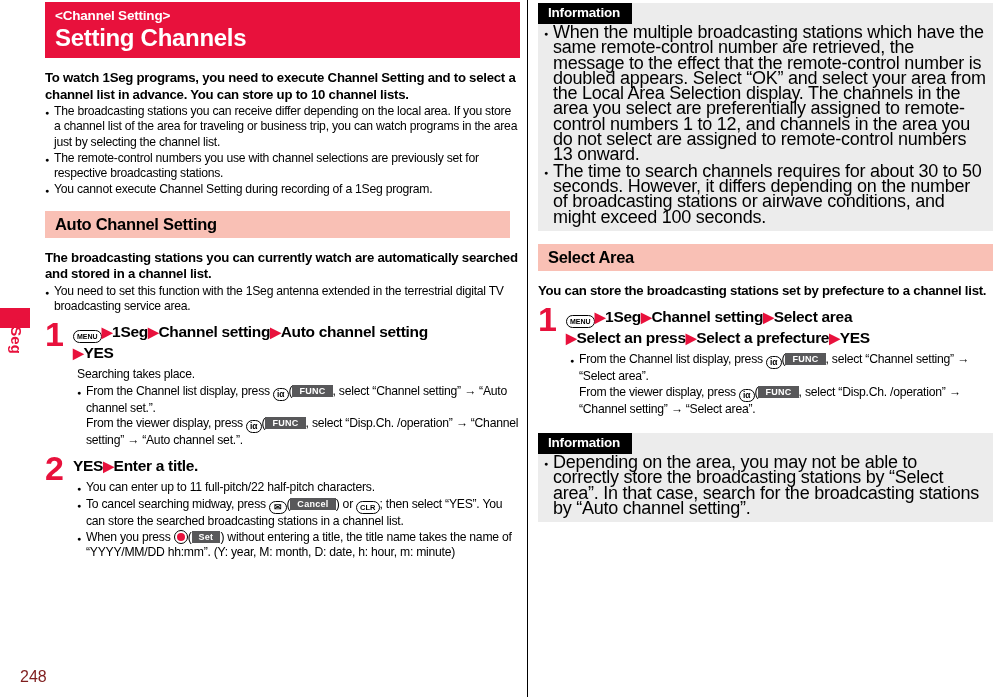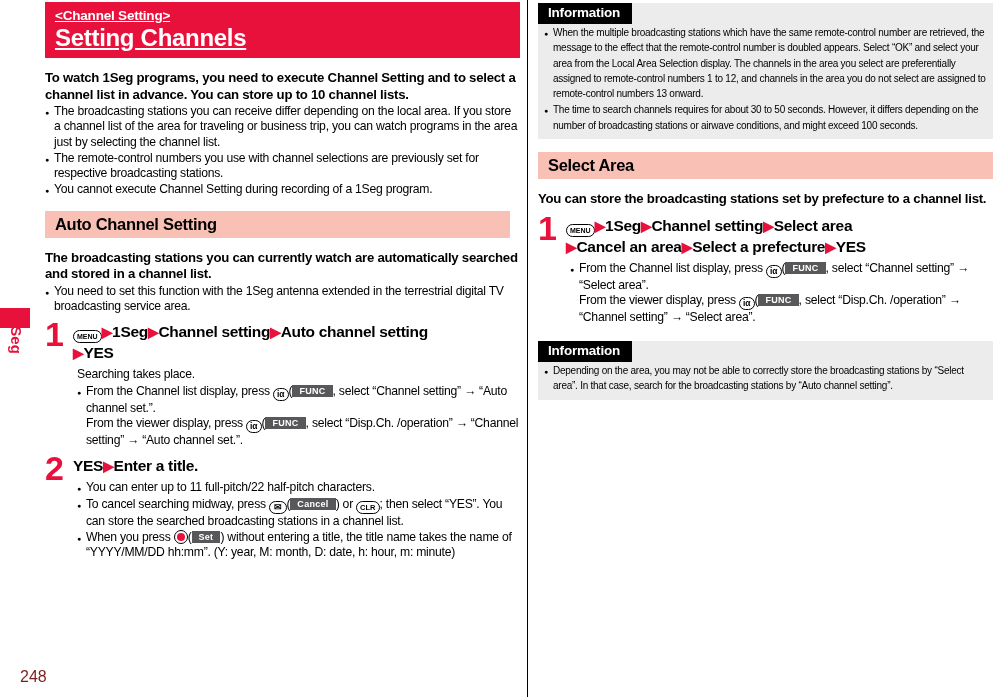--- a/index.html
+++ b/index.html
@@ -66,21 +66,20 @@
   #left-column  { left: 45px; width: 475px; }
   #right-column { left: 538px; width: 455px; }
 
   
   #title-banner {
     background: #e8113c;
     color: #ffffff;
     padding: 5px 10px 7px 10px;
     margin-top: 2px;
     width: 455px;
-    text-decoration: underline;
   }
   #title-banner .kicker {
     font-size: 13.5px;
     font-weight: bold;
     line-height: 17px;
     letter-spacing: -0.2px;
   }
   #title-banner .maintitle {
     font-size: 24px;
     font-weight: bold;
@@ -216,21 +215,21 @@
     color: #ffffff;
     font-size: 13.5px;
     font-weight: bold;
     line-height: 18px;
     padding: 1px 12px 2px 10px;
     letter-spacing: -0.2px;
   }
   .info-box .bullet {
     margin-left: 6px;
     margin-right: 6px;
-    font-size: 10px;
+    font-size: 18px;
     line-height: 15.3px;
   }
 </style>
 </head>
 <body>
 
 <div id="side-tab">
   <div id="side-tab-block"></div>
   <div id="side-tab-label">1Seg</div>
 </div>
@@ -298,21 +297,21 @@
   </div>
 
   <div class="section-header">Select Area</div>
 
   <div class="lead">You can store the broadcasting stations set by prefecture to a channel list.</div>
 
   <div class="step">
     <div class="step-num">1</div>
     <div class="step-head">
       <span class="key menu">MENU</span><span class="arrow">▶</span><span>1Seg</span><span class="arrow">▶</span><span>Channel setting</span><span class="arrow">▶</span><span>Select area</span>
-      <div><span class="arrow">▶</span><span>Cancel an area</span><span class="arrow">▶</span><span>Select a prefecture</span><span class="arrow">▶</span><span>YES</span></div>
+      <div><span class="arrow">▶</span><span>Select an press</span><span class="arrow">▶</span><span>Select a prefecture</span><span class="arrow">▶</span><span>YES</span></div>
     </div>
     <div class="step-body">
       <div class="bullet"><span>From the Channel list display, press </span><span class="key ialpha">iα</span>(<span class="softkey">FUNC</span><span>, select “Channel setting” → “Select area”.</span>
         <div class="sub-note"><span>From the viewer display, press </span><span class="key ialpha">iα</span>(<span class="softkey">FUNC</span><span>, select “Disp.Ch. /operation” → “Channel setting” → “Select area”.</span></div>
       </div>
     </div>
   </div>
 
   <div class="info-box spaced">
     <div class="info-title">Information</div>

